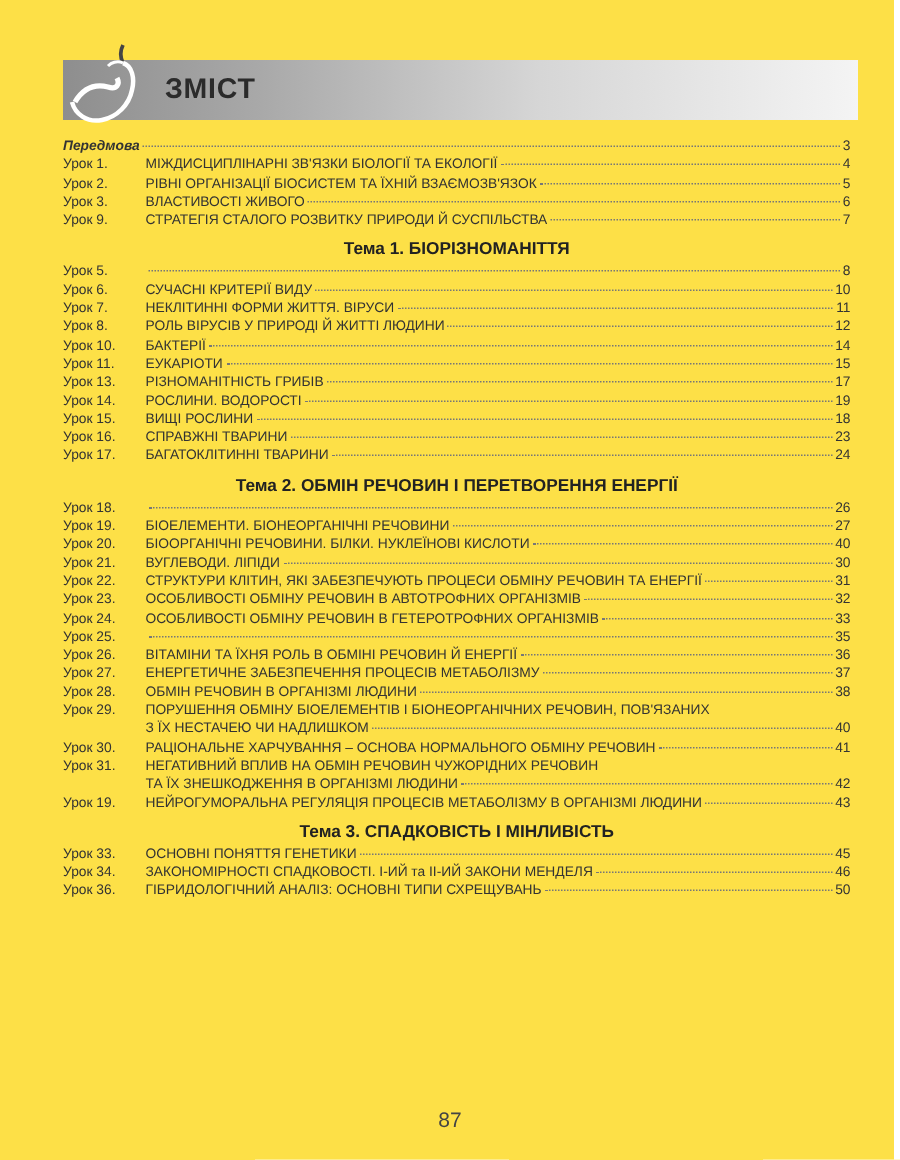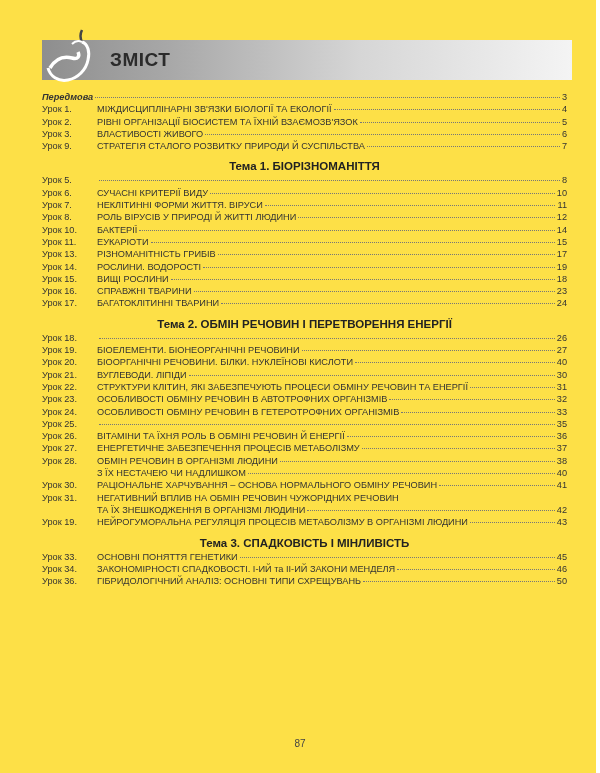--- a/index.html
+++ b/index.html
@@ -13,21 +13,21 @@
   .row { display: flex; align-items: baseline; font-size: 9.2px; line-height: 12.3px; white-space: nowrap; }
   .lesson { width: 55px; flex: 0 0 55px; color: #333; }
   .title { color: #333; text-transform: none; overflow: hidden; }
   .dots { flex: 1 1 auto; border-bottom: 1px dotted #777; margin: 0 2px; transform: translateY(-2px); min-width: 10px; }
   .page-num { flex: 0 0 auto; text-align: right; color: #333; }
   .preface .title { font-style: italic; font-weight: bold; }
   .section { text-align: center; font-weight: bold; font-size: 11.5px; color: #222; line-height: 15px; }
   .sec-intro { margin-top: 6px; margin-bottom: 0px; }
   .sec-gap { margin-top: 7px; }
   .cont .lesson { visibility: hidden; }
-  .footer-num { position: absolute; left: 0; width: 600px; top: 738px; text-align: center; font-size: 10px; color: #444; }
+  .footer-num { position: absolute; left: 0; width: 600px; top: 738px; text-align: center; font-size: 14px; color: #444; }
 </style>
 </head>
 <body>
 
 <div class="page">
   <div class="header"></div>
   <svg class="logo" viewBox="0 0 60 56">
     <path d="M40 2 C38 6 38 10 40 14" stroke="#444" stroke-width="2.5" fill="none"></path>
     <path d="M40 14 C46 16 48 24 46 32 C44 42 36 50 26 52 C16 54 8 48 6 40" stroke="#ffffff" stroke-width="3" fill="none"></path>
     <path d="M8 40 C14 30 22 28 30 30 C36 32 38 28 36 24" stroke="#ffffff" stroke-width="3.5" fill="none"></path>
@@ -191,20 +191,24 @@
           <span class="title">ЕНЕРГЕТИЧНЕ ЗАБЕЗПЕЧЕННЯ ПРОЦЕСІВ МЕТАБОЛІЗМУ</span>
           <span class="dots"></span>
           <span class="page-num">37</span>
         </div>
         <div class="row">
           <span class="lesson">Урок 28.</span>
           <span class="title">ОБМІН РЕЧОВИН В ОРГАНІЗМІ ЛЮДИНИ</span>
           <span class="dots"></span>
           <span class="page-num">38</span>
         </div>
+        <div class="row">
+          <span class="lesson">Урок 29.</span>
+          <span class="title">ПОРУШЕННЯ ОБМІНУ БІОЕЛЕМЕНТІВ І БІОНЕОРГАНІЧНИХ РЕЧОВИН, ПОВ'ЯЗАНИХ</span>
+        </div>
         <div class="row cont">
           <span class="lesson"></span>
           <span class="title">З ЇХ НЕСТАЧЕЮ ЧИ НАДЛИШКОМ</span>
           <span class="dots"></span>
           <span class="page-num">40</span>
         </div>
         <div class="row">
           <span class="lesson">Урок 30.</span>
           <span class="title">РАЦІОНАЛЬНЕ ХАРЧУВАННЯ – ОСНОВА НОРМАЛЬНОГО ОБМІНУ РЕЧОВИН</span>
           <span class="dots"></span>

